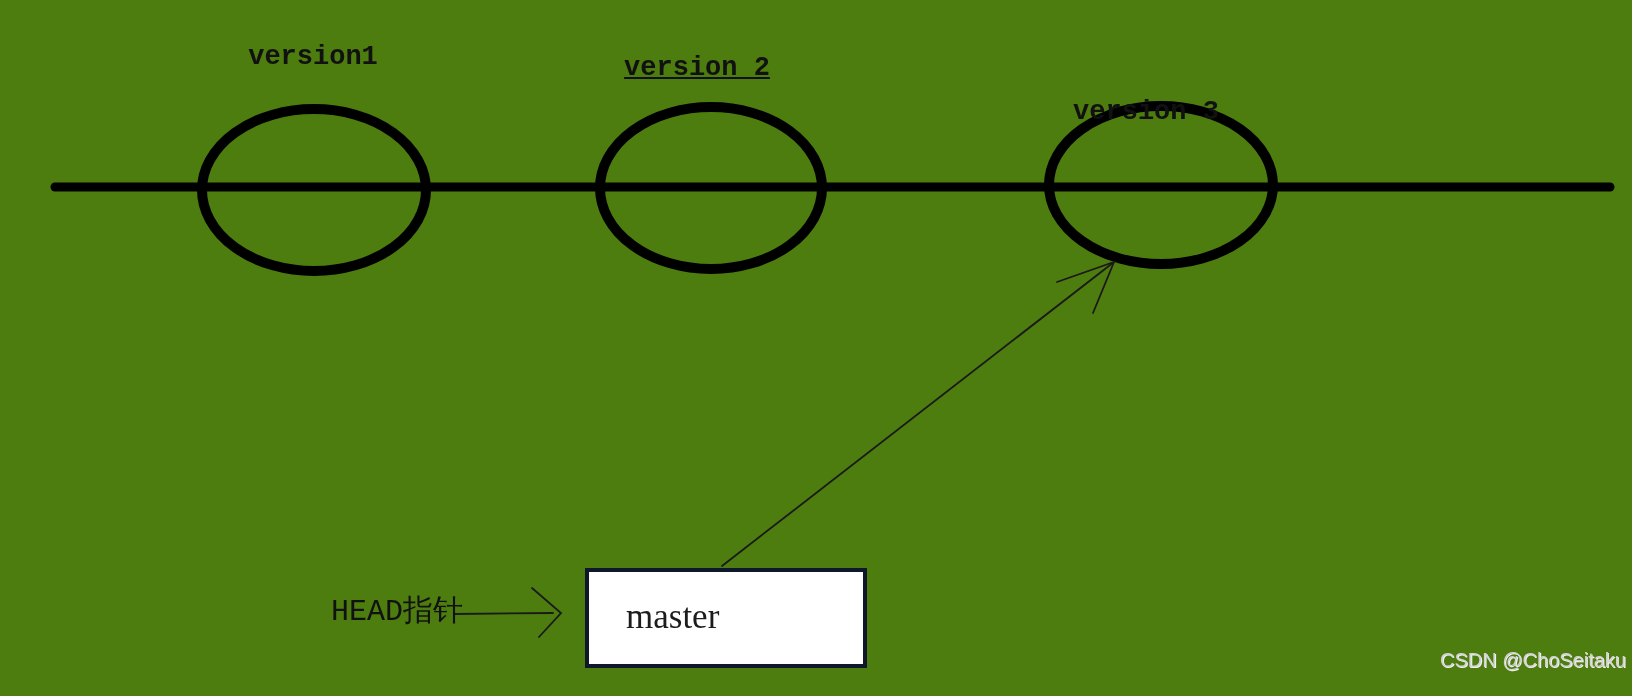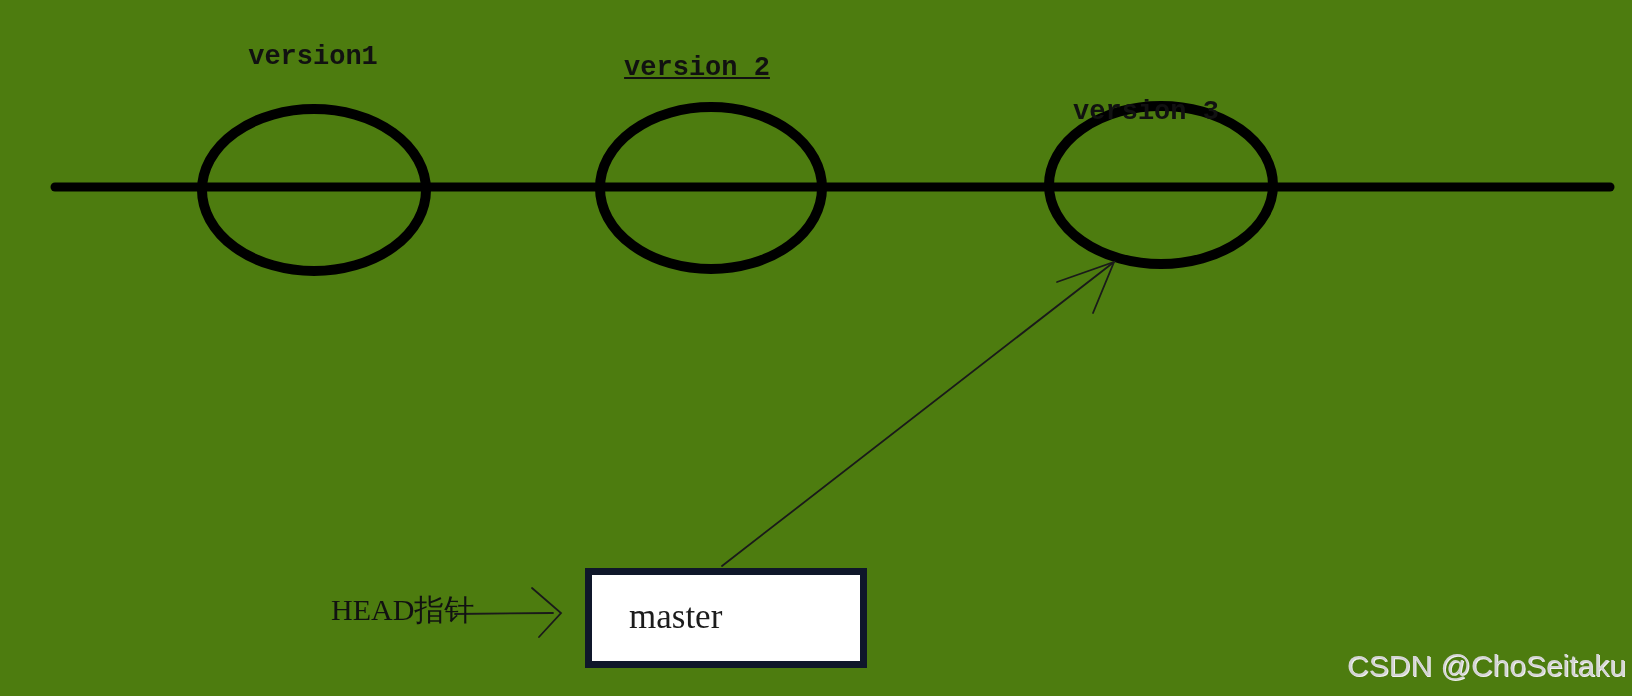--- a/index.html
+++ b/index.html
@@ -33,52 +33,52 @@
     letter-spacing: 0px;
   }
   .label-v1 { left: 313px; top: 57px; }
   .label-v2 { left: 697px; top: 68px; text-decoration: underline; }
   .label-v3 { left: 1146px; top: 80px; margin-top: 32px; }
   .head-label {
     position: absolute;
     left: 331px;
     top: 612px;
     transform: translateY(-54%);
-    font-family: Liberation Serif, serif;
+    font-family: Liberation Mono, monospace;
     font-weight: 400;
     font-size: 30px;
     color: #111111;
     white-space: nowrap;
   }
   .master-box {
     position: absolute;
     left: 585px;
     top: 568px;
     width: 282px;
     height: 100px;
     box-sizing: border-box;
-    border: 7px solid #0f172a;
+    border: 4px solid #0f172a;
     background: #ffffff;
   }
   .master-box .branch-text {
     position: absolute;
     left: 37px;
     top: 50%;
     transform: translateY(-52%);
     font-family: "Liberation Serif", "DejaVu Serif", serif;
     font-size: 35px;
     color: #1c1c1c;
     white-space: nowrap;
   }
   .watermark {
     position: absolute;
     right: 6px;
     top: 649px;
     font-family: "Liberation Sans", sans-serif;
-    font-size: 30px;
+    font-size: 20px;
     color: #d4d4d4;
     text-shadow: 1px 1px 0 #f1f1f1;
     white-space: nowrap;
   }
 </style>
 </head>
 <body>
 
 <div class="canvas">
 

